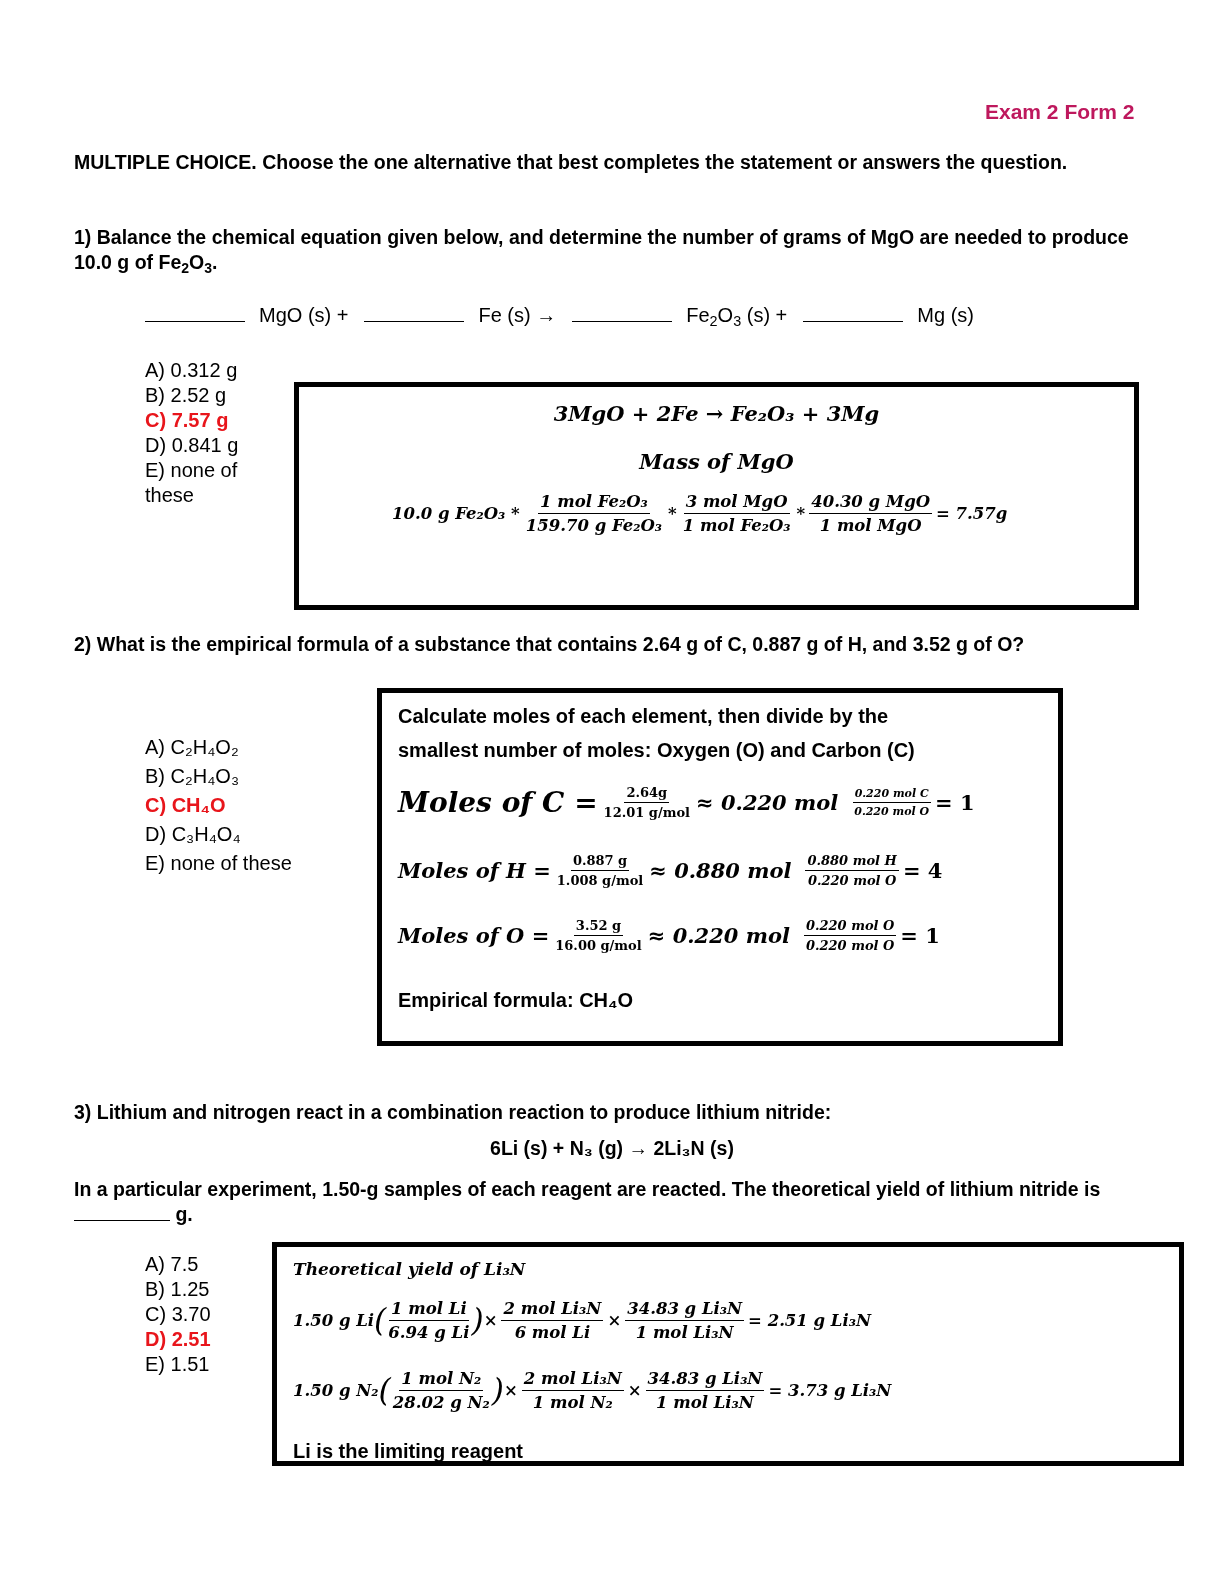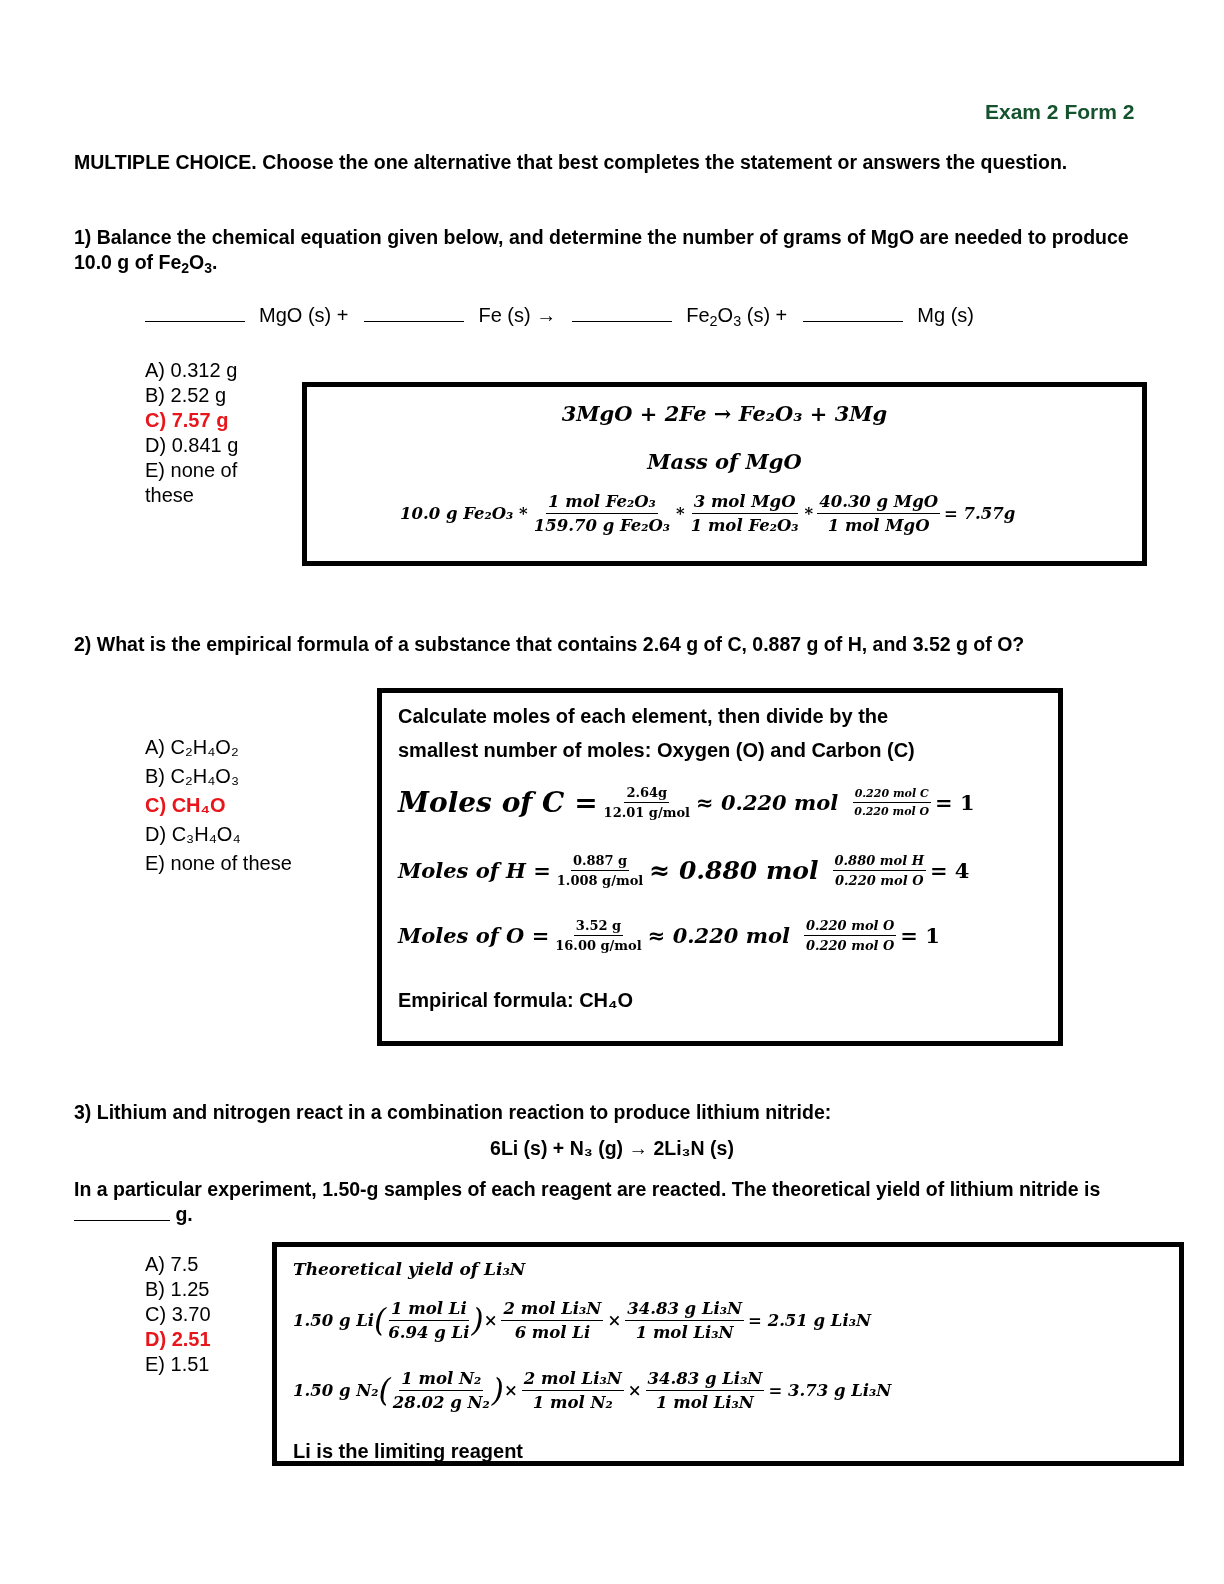--- a/index.html
+++ b/index.html
@@ -1,18 +1,18 @@
 <!DOCTYPE html>
 <html><head>
 <meta charset="utf-8">
 <style>
   html, body { margin: 0; padding: 0; background: #ffffff; }
   body { width: 1224px; height: 1584px; position: relative; overflow: hidden; color: #000; font-family: "Liberation Sans", sans-serif; }
   .abs { position: absolute; }
-  .form-label { left: 985px; top: 100px; font-size: 21px; font-weight: bold; color: #14532d; }
+  .form-label { left: 985px; top: 100px; font-size: 21px; font-weight: bold; color: #be185d; }
   .bold-text { font-weight: bold; font-size: 19.5px; line-height: 25px; }
   .instr { left: 74px; top: 150px; width: 1070px; }
   .q1-stem { left: 74px; top: 225px; width: 1080px; }
   .q2-stem { left: 74px; top: 632px; width: 1100px; }
   .q3-stem { left: 74px; top: 1100px; width: 1080px; }
   .q3-eq { left: 0; width: 1224px; top: 1136px; text-align: center; }
   .q3-stem2 { left: 74px; top: 1177px; width: 1080px; }
   .blank-inline { display: inline-block; width: 96px; border-bottom: 1px solid #000; height: 14px; }
   .eq-row { left: 145px; top: 303px; font-size: 20px; display: flex; align-items: baseline; gap: 8px; }
   .blank { display: inline-block; width: 100px; border-bottom: 1.5px solid #000; margin-right: 6px; height: 18px; }
@@ -53,21 +53,21 @@
 
 <div class="abs choices" style="left:145px; top:358px;">
   <span class="choice">A) 0.312 g</span>
   <span class="choice">B) 2.52 g</span>
   <span class="choice correct">C) 7.57 g</span>
   <span class="choice">D) 0.841 g</span>
   <span class="choice">E) none of</span>
   <span class="choice">these</span>
 </div>
 
-<div class="abs box" style="left:302px; top:382px; width:845px; height:184px;">
+<div class="abs box" style="left:294px; top:382px; width:845px; height:228px;">
   <div class="row math" style="left:0; width:835px; justify-content:center; top:14px; font-size:21px;">3MgO + 2Fe → Fe₂O₃ + 3Mg</div>
   <div class="row math" style="left:0; width:835px; justify-content:center; top:62px; font-size:21px;">Mass of MgO</div>
   <div class="row math" style="left:93px; top:105px; font-size:16.5px;">
     <span>10.0 g Fe₂O₃ *</span>
     <span class="frac">
         <span class="num">1 mol Fe₂O₃</span>
         <span class="den">159.70 g Fe₂O₃</span>
       </span>
     <span>*</span>
     <span class="frac">
@@ -110,21 +110,21 @@
       </span>
     <span class="mathn" style="font-size:21px;">= 1</span>
   </div>
 
   <div class="row" style="left:16px; top:160px;">
     <span class="math" style="font-size:21px;">Moles of H =</span>
     <span class="frac mathn" style="font-size:13px;">
         <span class="num">0.887 g</span>
         <span class="den">1.008 g/mol</span>
       </span>
-    <span class="math" style="font-size:25px; margin-right:10px;">≈ 0.880 mol</span>
+    <span class="math" style="font-size:21px; margin-right:10px;">≈ 0.880 mol</span>
     <span class="frac math" style="font-size:13px;">
         <span class="num">0.880 mol H</span>
         <span class="den">0.220 mol O</span>
       </span>
     <span class="mathn" style="font-size:21px;">= 4</span>
   </div>
 
   <div class="row" style="left:16px; top:225px;">
     <span class="math" style="font-size:21px;">Moles of O =</span>
     <span class="frac mathn" style="font-size:13px;">

